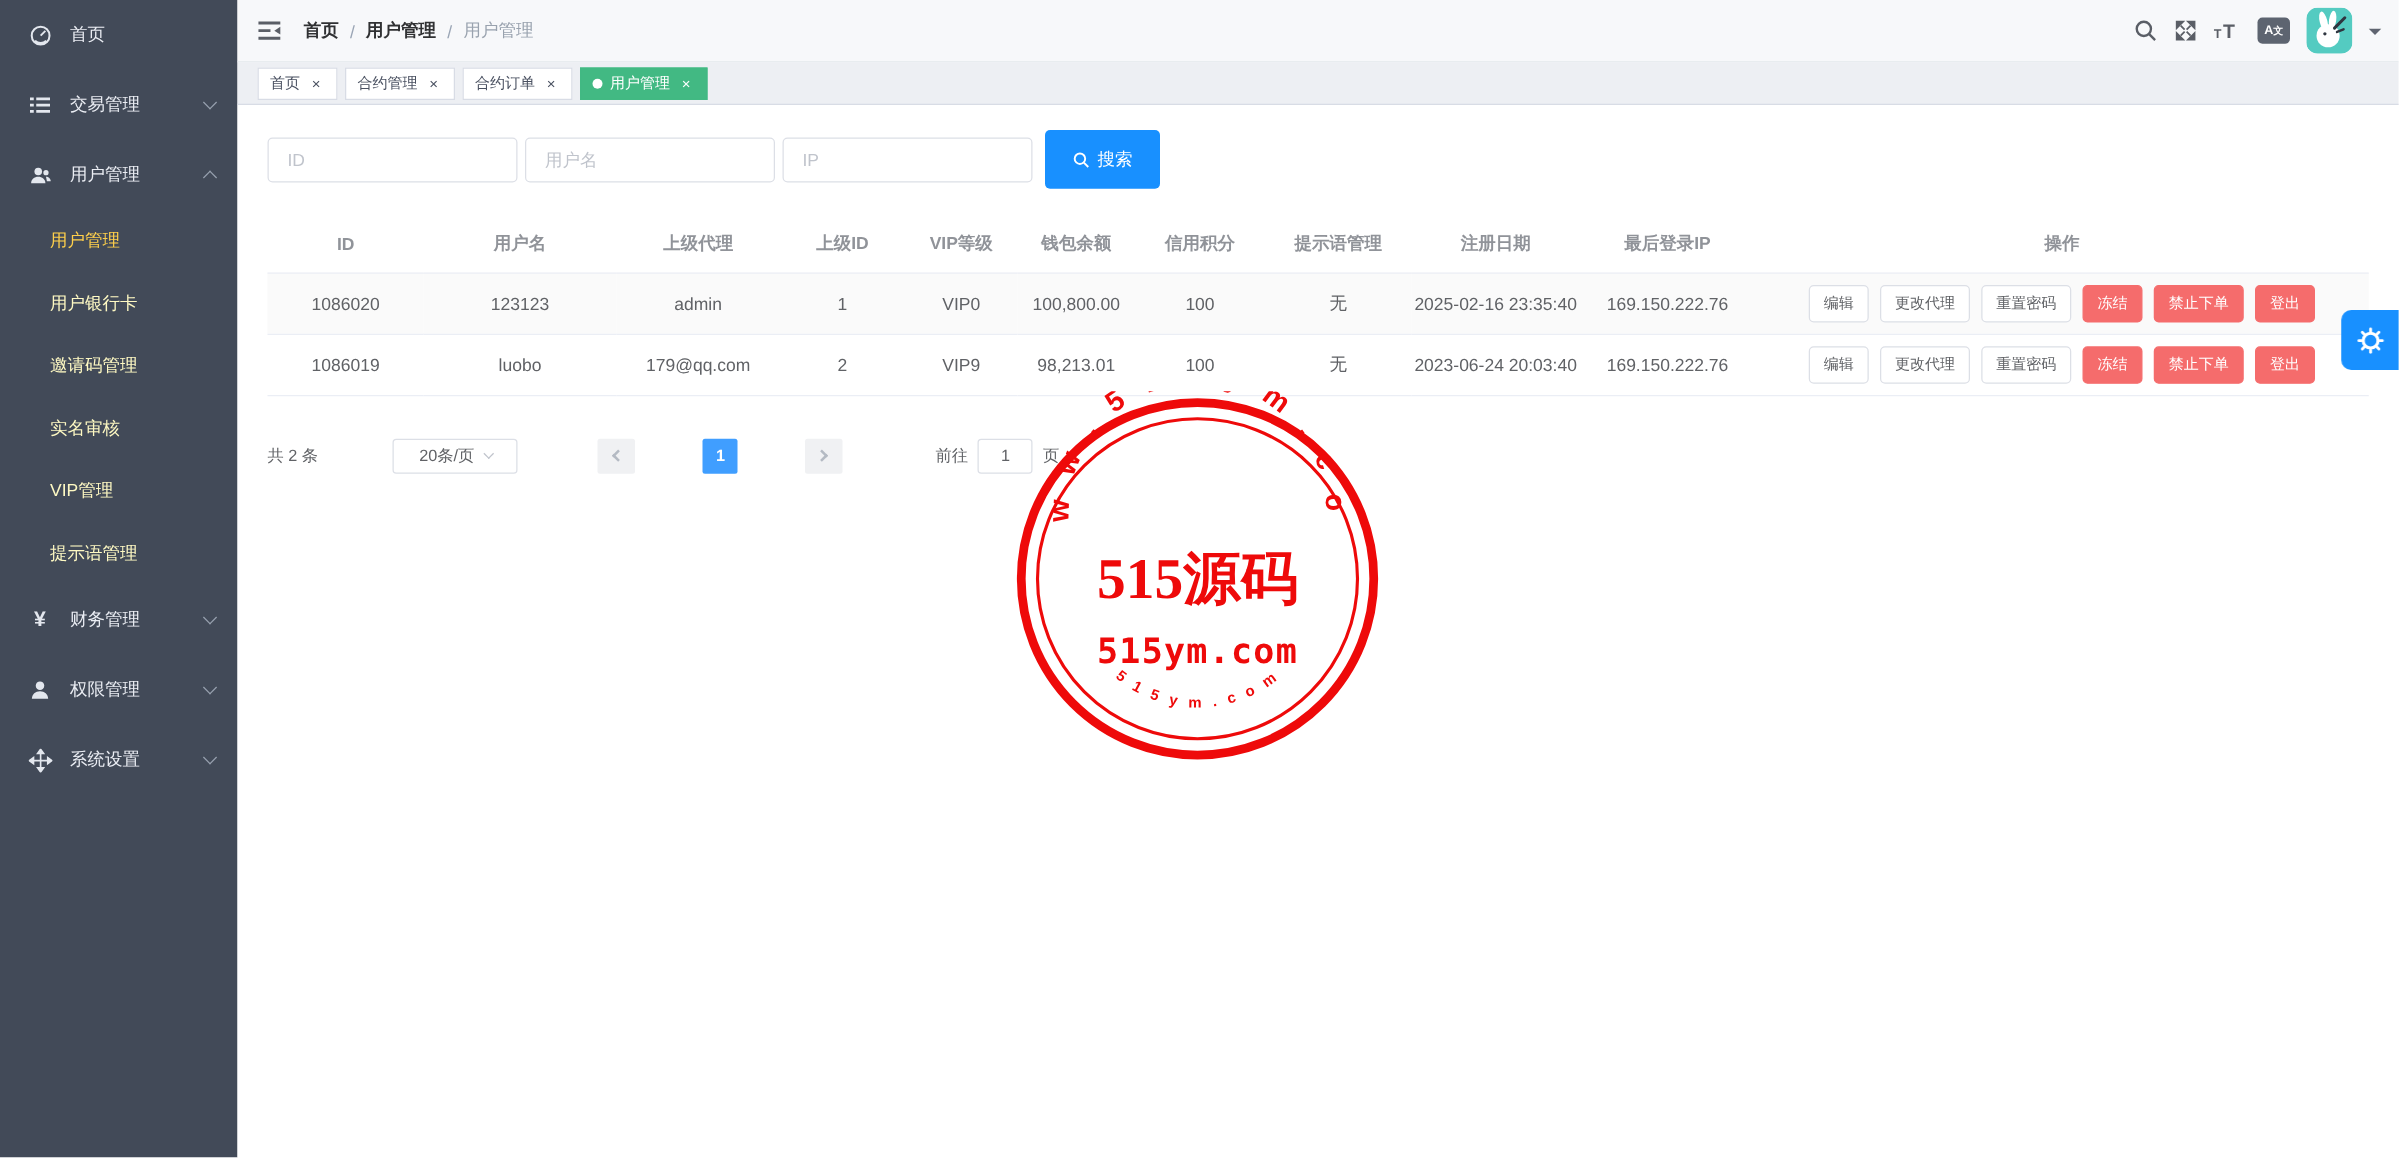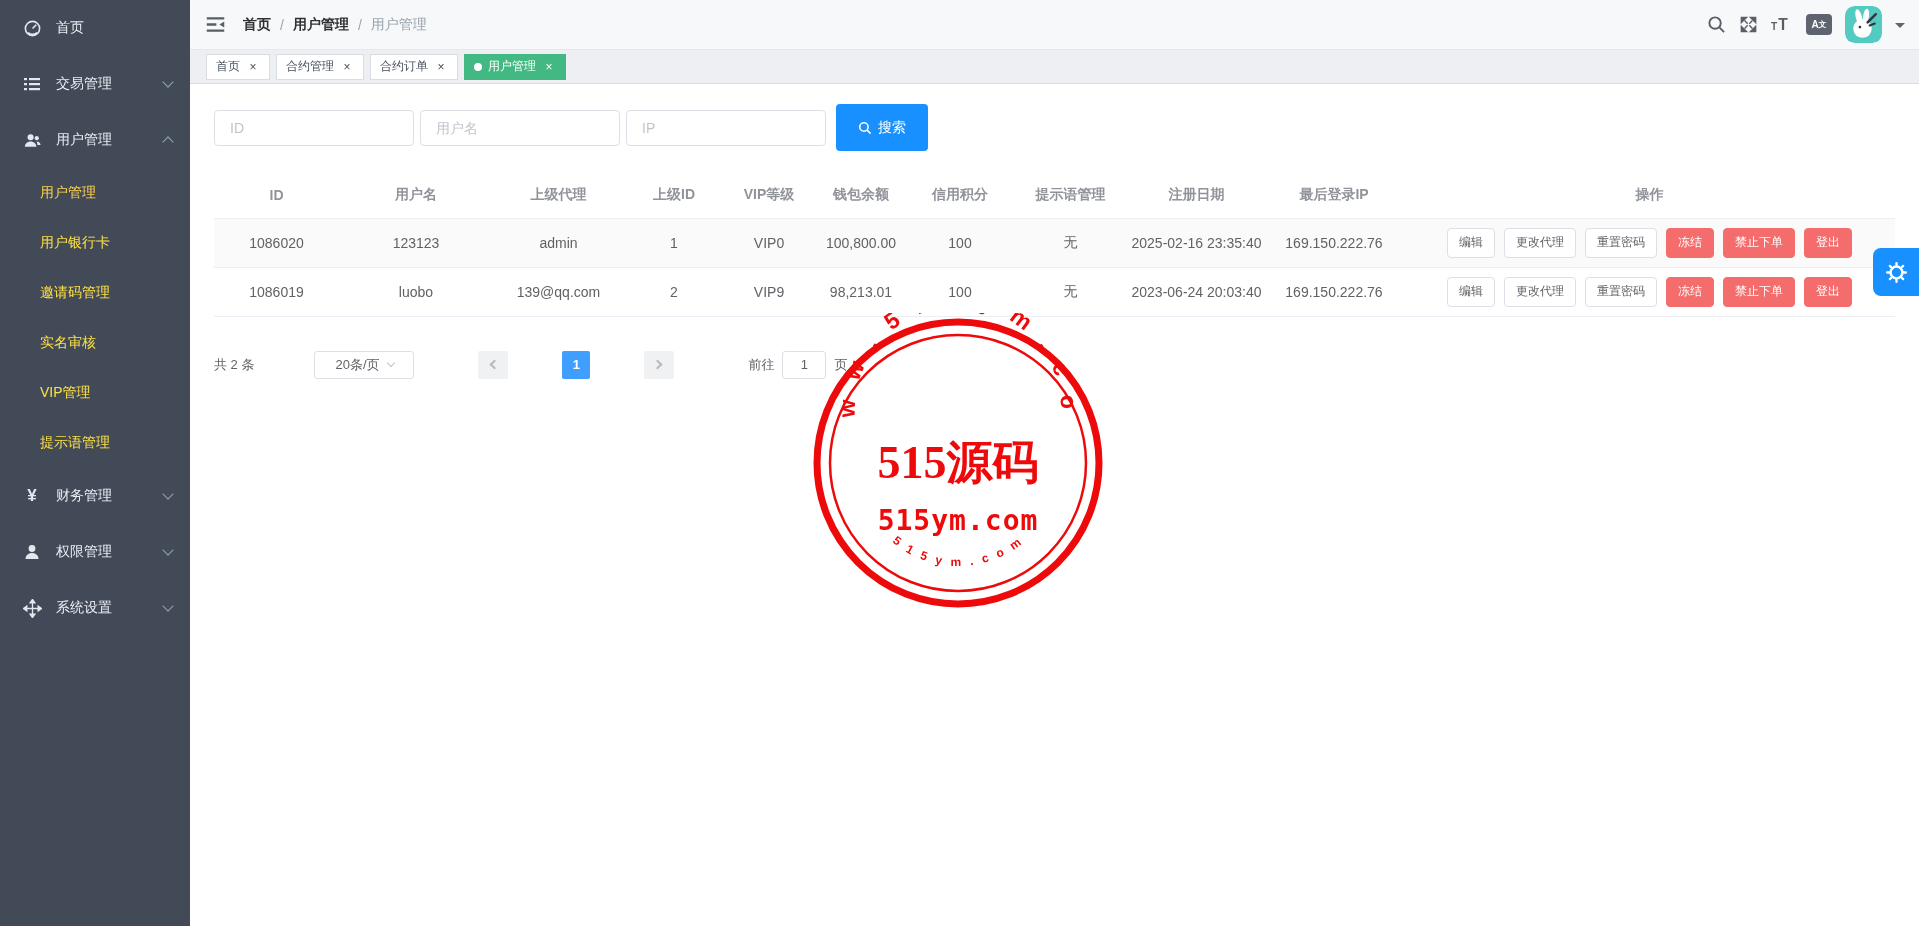--- a/index.html
+++ b/index.html
@@ -4,21 +4,21 @@
 <style>
   * { margin:0; padding:0; box-sizing:border-box; }
   html,body { width:1919px; height:926px; overflow:hidden; font-family:"Liberation Sans","DejaVu Sans",sans-serif; background:#fff; }
   .app { display:flex; width:100%; height:100%;border-radius:15px; }
 
   
   .sidebar { width:190px; flex-shrink:0; background:#424a58; height:100%; }
   .menu-item { height:56px; display:flex; align-items:center; padding:0 18px 0 20px; color:#ebeef4; font-size:14px; cursor:pointer; }
   .mi-icon { width:24px; margin-right:12px; color:#e3e7ee; display:flex; justify-content:center; align-items:center; }
   .yen-glyph { font-size:17px; font-weight:bold; }
-  .submenu-item { height:50px; display:flex; align-items:center; padding-left:40px; color:#fde047; font-size:14px; cursor:pointer; }
+  .submenu-item { height:50px; display:flex; align-items:center; padding-left:40px; color:#fef9c3; font-size:14px; cursor:pointer; }
   .submenu-item.active { color:#ffd04b; }
   .chev { display:inline-block; width:8px; height:8px; border-right:1.5px solid #97a0ae; border-bottom:1.5px solid #97a0ae; }
   .chev.down { transform:rotate(45deg); margin-top:-4px; }
   .chev.up { transform:rotate(-135deg); margin-top:4px; }
   .mi-arrow { margin-left:auto; }
 
   
   .main { flex:1; display:flex; flex-direction:column; height:100%; min-width:0; }
 
   .navbar { height:50px; background:#f7f8fa; display:flex; align-items:center; padding:0 14px 0 15px; border-bottom:1px solid #e4e7eb; }
@@ -315,21 +315,21 @@
                 <button class="btn">重置密码</button>
                 <button class="btn danger">冻结</button>
                 <button class="btn danger">禁止下单</button>
                 <button class="btn danger">登出</button>
               </div>
             </td>
           </tr>
           <tr>
             <td>1086019</td>
             <td>luobo</td>
-            <td>139@qq.com</td>
+            <td>179@qq.com</td>
             <td>2</td>
             <td>VIP9</td>
             <td>98,213.01</td>
             <td>100</td>
             <td>无</td>
             <td>2023-06-24 20:03:40</td>
             <td>169.150.222.76</td>
             <td>
               <div class="actions">
                 <button class="btn">编辑</button>

